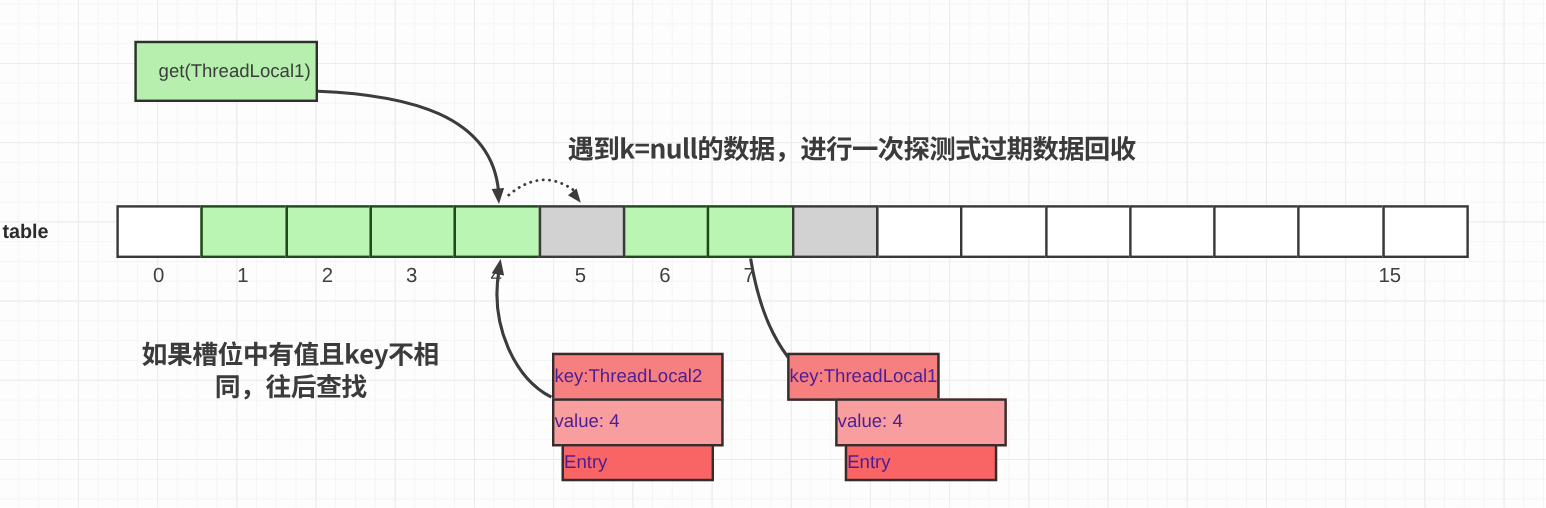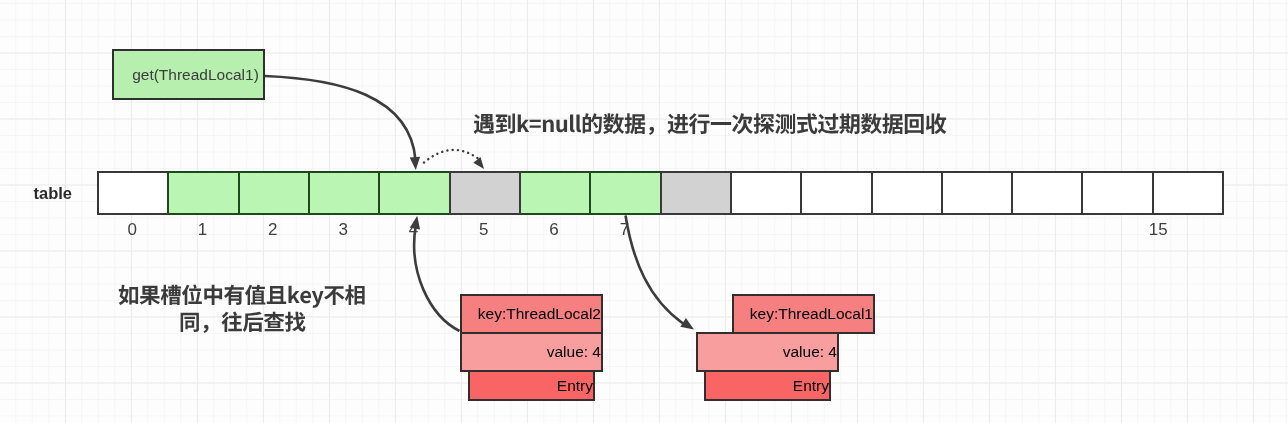--- a/index.html
+++ b/index.html
@@ -10,38 +10,38 @@
     background-image:
       linear-gradient(to right,#ebebeb 1px,transparent 1px),
       linear-gradient(to bottom,#ebebeb 1px,transparent 1px),
       linear-gradient(to right,#f5f5f5 1px,transparent 1px),
       linear-gradient(to bottom,#f5f5f5 1px,transparent 1px);
     background-size:66px 66px,66px 66px,16.5px 16.5px,16.5px 16.5px;
     background-position:65px 0,0 52.5px,15.3px 0,0 3px;
   }
   .box { position:absolute; box-sizing:border-box; border:2px solid #333; }
   #call-box {
-    left:112px; top:49px; width:153px; height:51px;
+    left:112px; top:34px; width:153px; height:51px;
     background:#b6efae; border-color:#2f2f2f;
     display:flex; align-items:center; justify-content:center;
     font-size:15.5px; color:#3d3d3d;padding-left:14px;
   }
   #table-label {
-    position:absolute; left:2px; top:184px; width:70px; text-align:right;
+    position:absolute; left:2px; top:184px; width:70px; text-align:left;
     font-size:16.5px; font-weight:bold; color:#2b2b2b;
   }
   .cell { position:absolute; box-sizing:border-box; border:2px solid #383838;
            top:171.0px; height:44.0px; width:72.32px; background:#fff; }
   .cell.occupied { background:#bbf5b3; border-color:#1e4a1b; z-index:2; }
   .cell.expired  { background:#d2d2d2; border-color:#3a3a3a; z-index:3; }
   .cell-label { position:absolute; top:219px; height:22px; line-height:22px;
                  text-align:center; font-size:17px; color:#3f3f3f; z-index:1; }
   .entry-row { position:absolute; box-sizing:border-box; border:2px solid #332d2d;
-                display:flex; align-items:center; justify-content:flex-end;
-                font-size:15.5px; color:#000000; }
+                display:flex; align-items:center; justify-content:flex-start;
+                font-size:15.5px; color:#4c1d95; }
   .hidden-text { position:absolute; left:0; top:0; color:transparent;
                   font-size:2px; white-space:nowrap; user-select:none; }
 </style>
 </head>
 <body>
 
 <div id="canvas">
 
 <svg id="connector-layer" width="1288" height="423" viewBox="0 0 1288 423" style="position:absolute;left:0;top:0;pointer-events:none">
   <g fill="none" stroke="#3c3c3c" stroke-width="2.6">
@@ -115,21 +115,21 @@
     </div>
     <div class="entry-row" style="left:460px;top:332px;width:143px;height:40px;background:#f89e9e">
       <span>value: 4</span>
     </div>
     <div class="entry-row" style="left:468px;top:370px;width:127px;height:31px;background:#f96565">
       <span>Entry</span>
     </div>
   </div>
 
   <div>
-    <div class="entry-row" style="left:732px;top:294px;width:143px;height:40px;background:#f67f7f">
+    <div class="entry-row" style="left:656px;top:294px;width:127px;height:40px;background:#f67f7f">
       <span>key:ThreadLocal1</span>
     </div>
     <div class="entry-row" style="left:696px;top:332px;width:143px;height:40px;background:#f89e9e">
       <span>value: 4</span>
     </div>
     <div class="entry-row" style="left:704px;top:370px;width:127px;height:31px;background:#f96565">
       <span>Entry</span>
     </div>
   </div>
 

